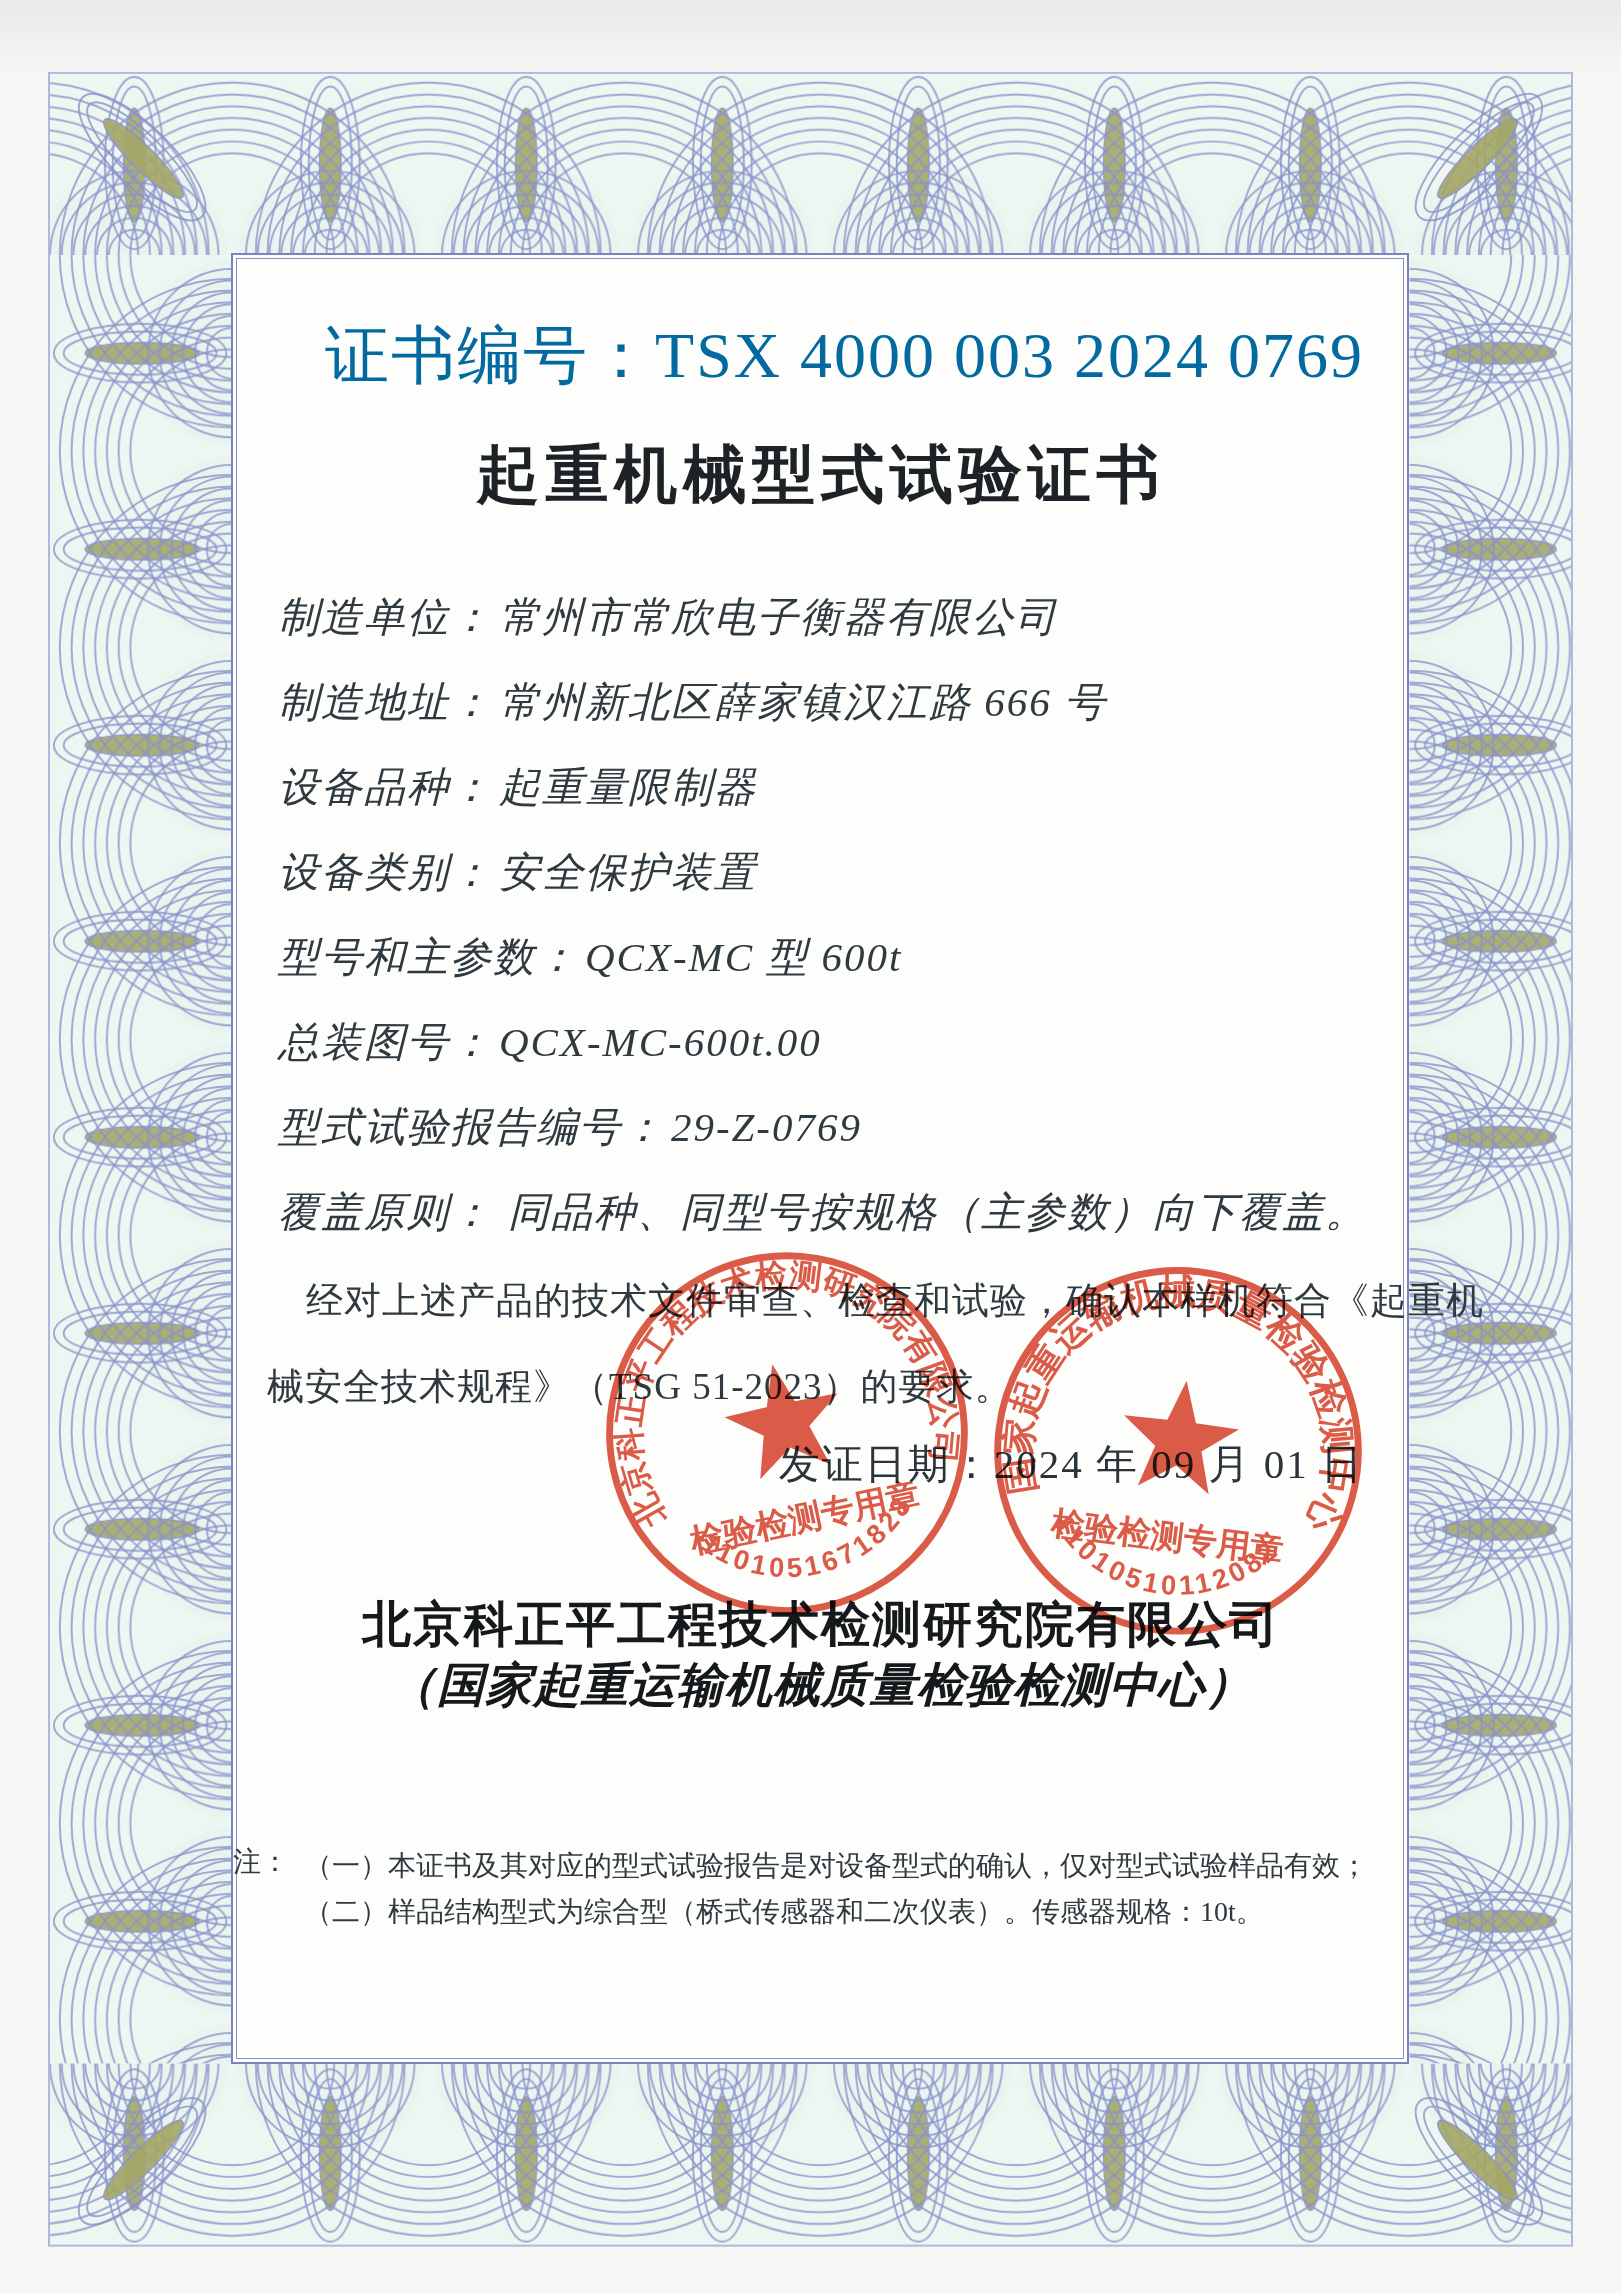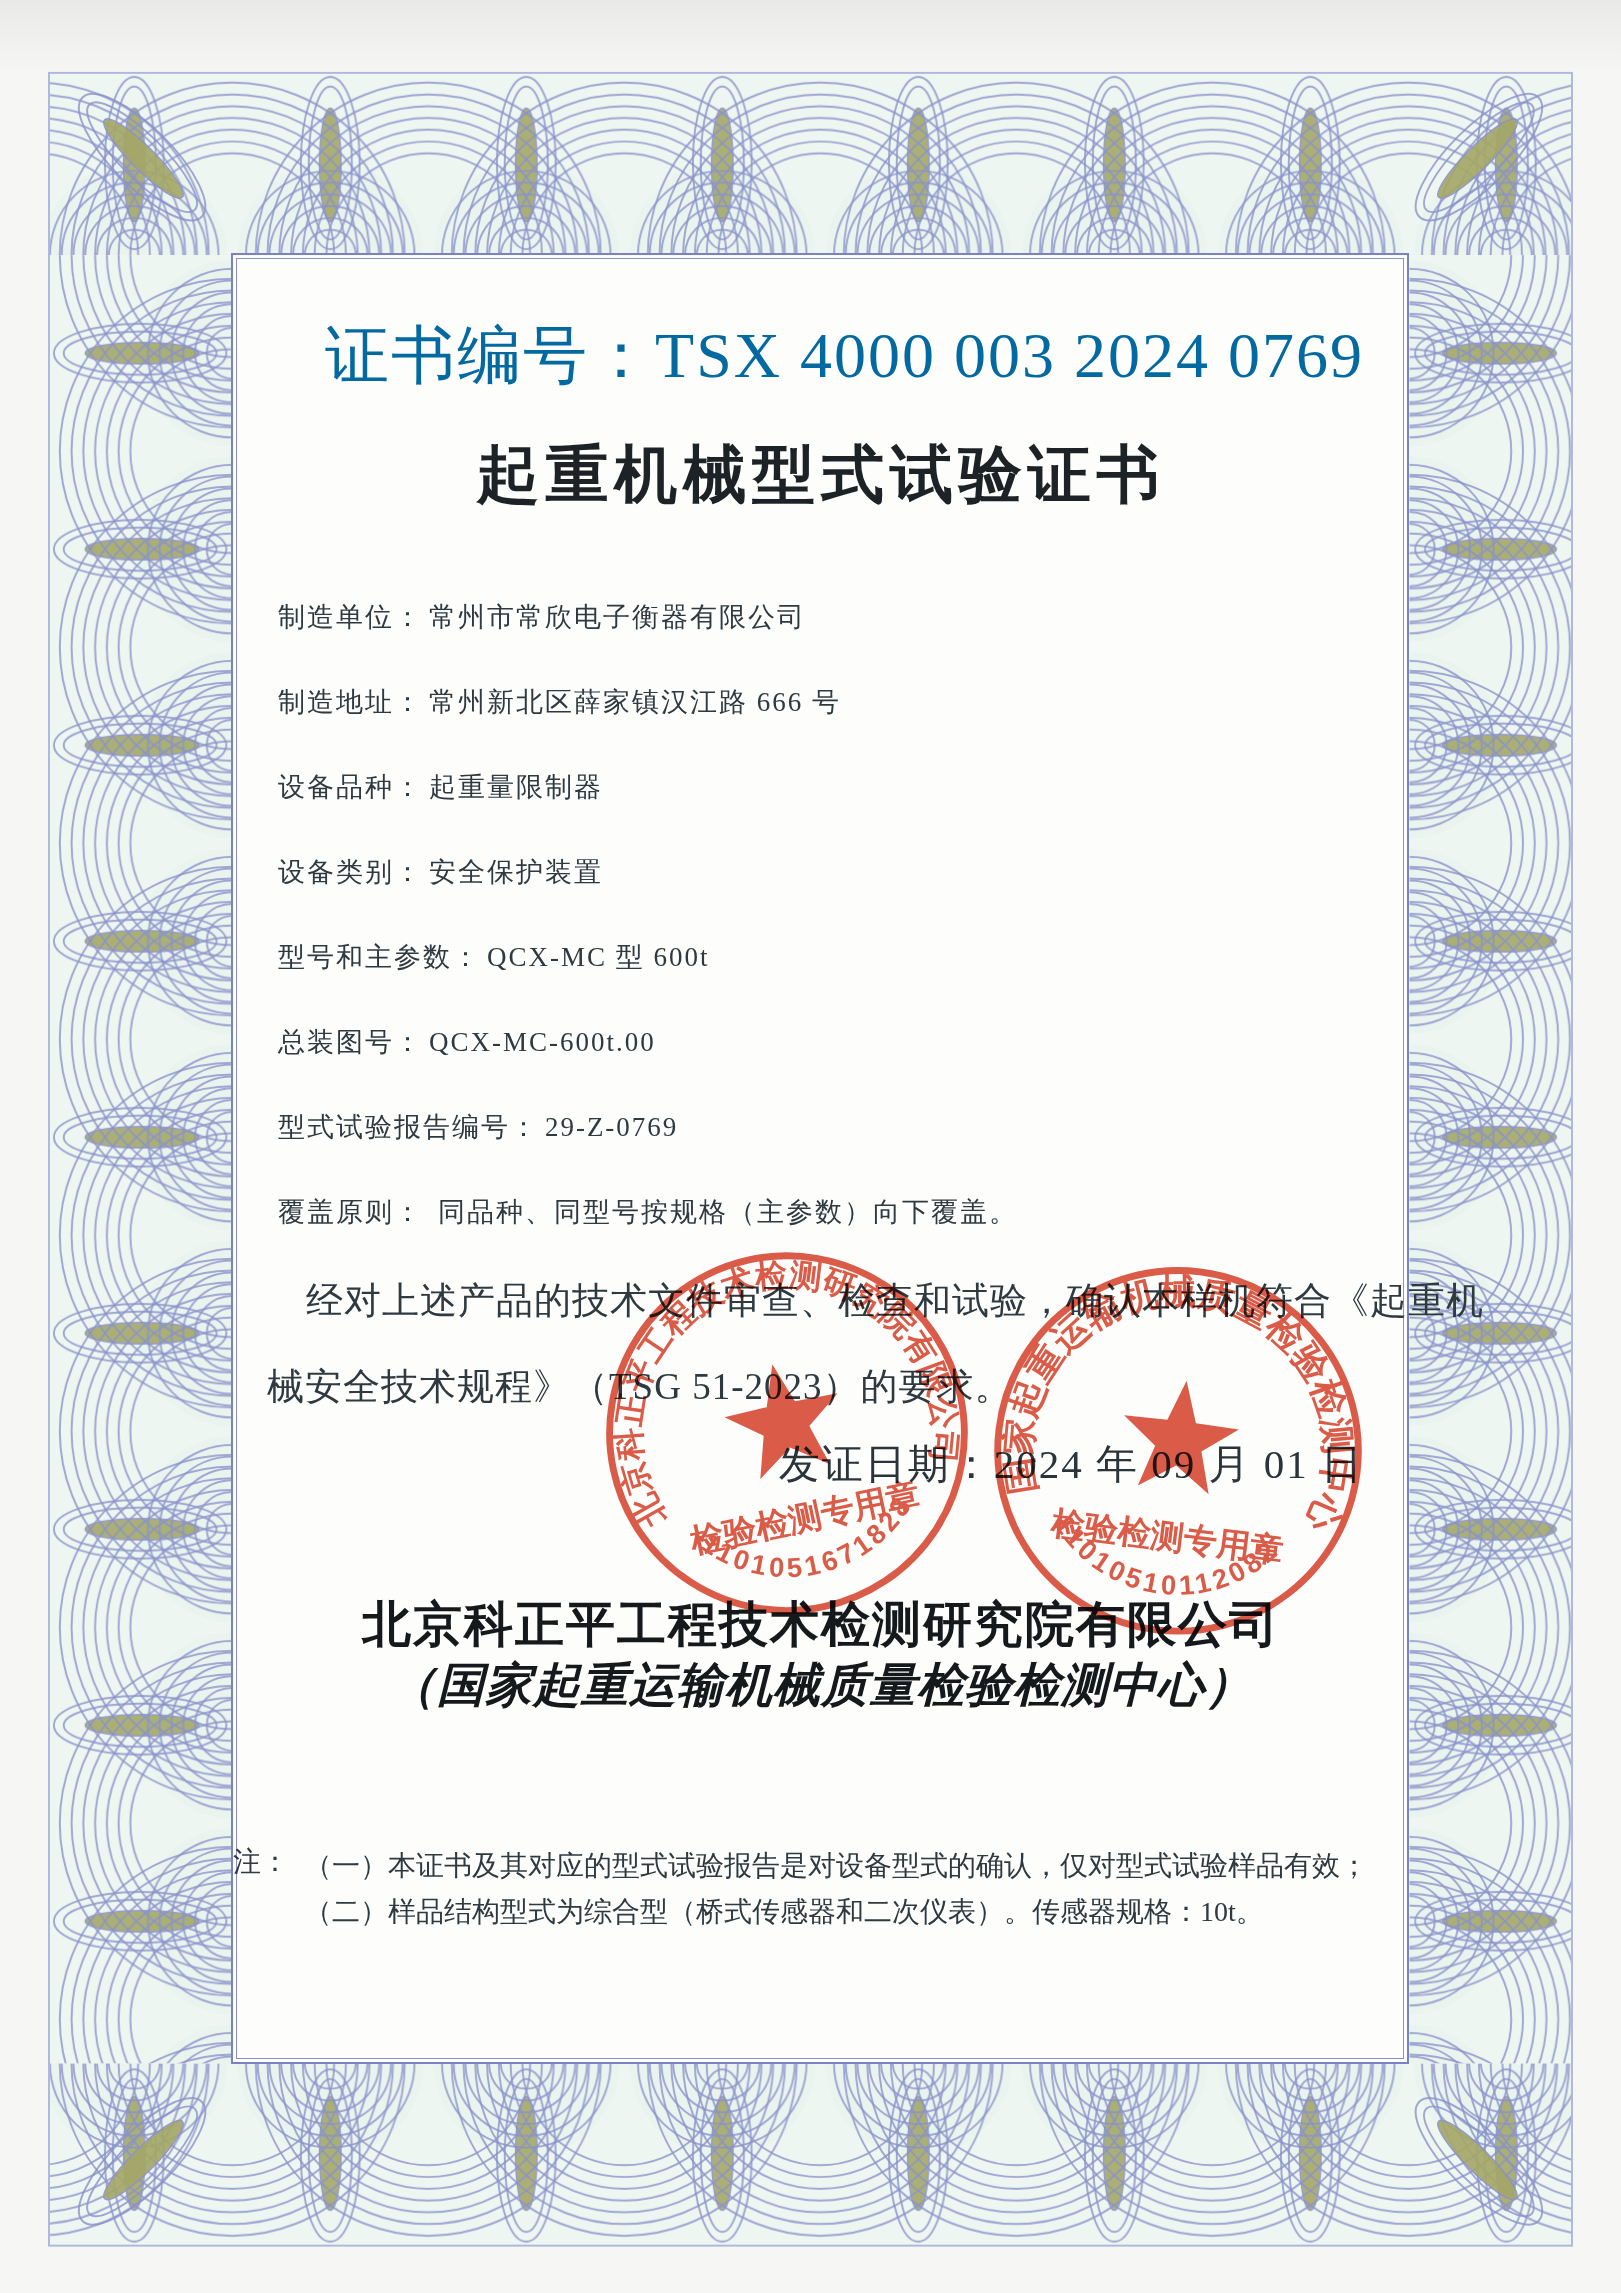--- a/index.html
+++ b/index.html
@@ -29,21 +29,21 @@
     content:'';position:absolute;inset:2.9px;border:1px solid #8a90c8;pointer-events:none;
   }
 
   .cert-number{position:absolute;top:312px;right:257px;z-index:3;font-size:64px;letter-spacing:2px;color:#0369a1;white-space:nowrap;}
   .title{
     position:absolute;top:432px;left:232px;width:1178px;margin:0;z-index:3;
     text-align:center;font-family:Liberation Mono, monospace;
     font-size:63px;font-weight:900;letter-spacing:5.9px;color:#1c2225;white-space:nowrap;
   }
   .fields{position:absolute;left:278px;top:575px;z-index:3;}
-  .field-row{height:85px;line-height:85px;font-size:27px;letter-spacing:2px;white-space:nowrap;}
+  .field-row{height:85px;line-height:85px;font-size:41px;letter-spacing:2px;white-space:nowrap;font-style:italic;}
   .field-row .fvalue{margin-left:5.9px;}
   .field-row.wide-gap .fvalue{margin-left:15px;}
 
   .statement{position:absolute;left:267px;top:1258px;width:1147px;z-index:3;font-size:37px;line-height:86px;letter-spacing:1px;}
   .statement .line1{text-indent:39px;white-space:nowrap;}
   .statement .line2{white-space:nowrap;}
 
   .issue-date{position:absolute;top:1437px;right:257px;z-index:5;font-size:41px;letter-spacing:2px;color:#2b343a;white-space:nowrap;}
 
   .issuer-1,.issuer-2{

